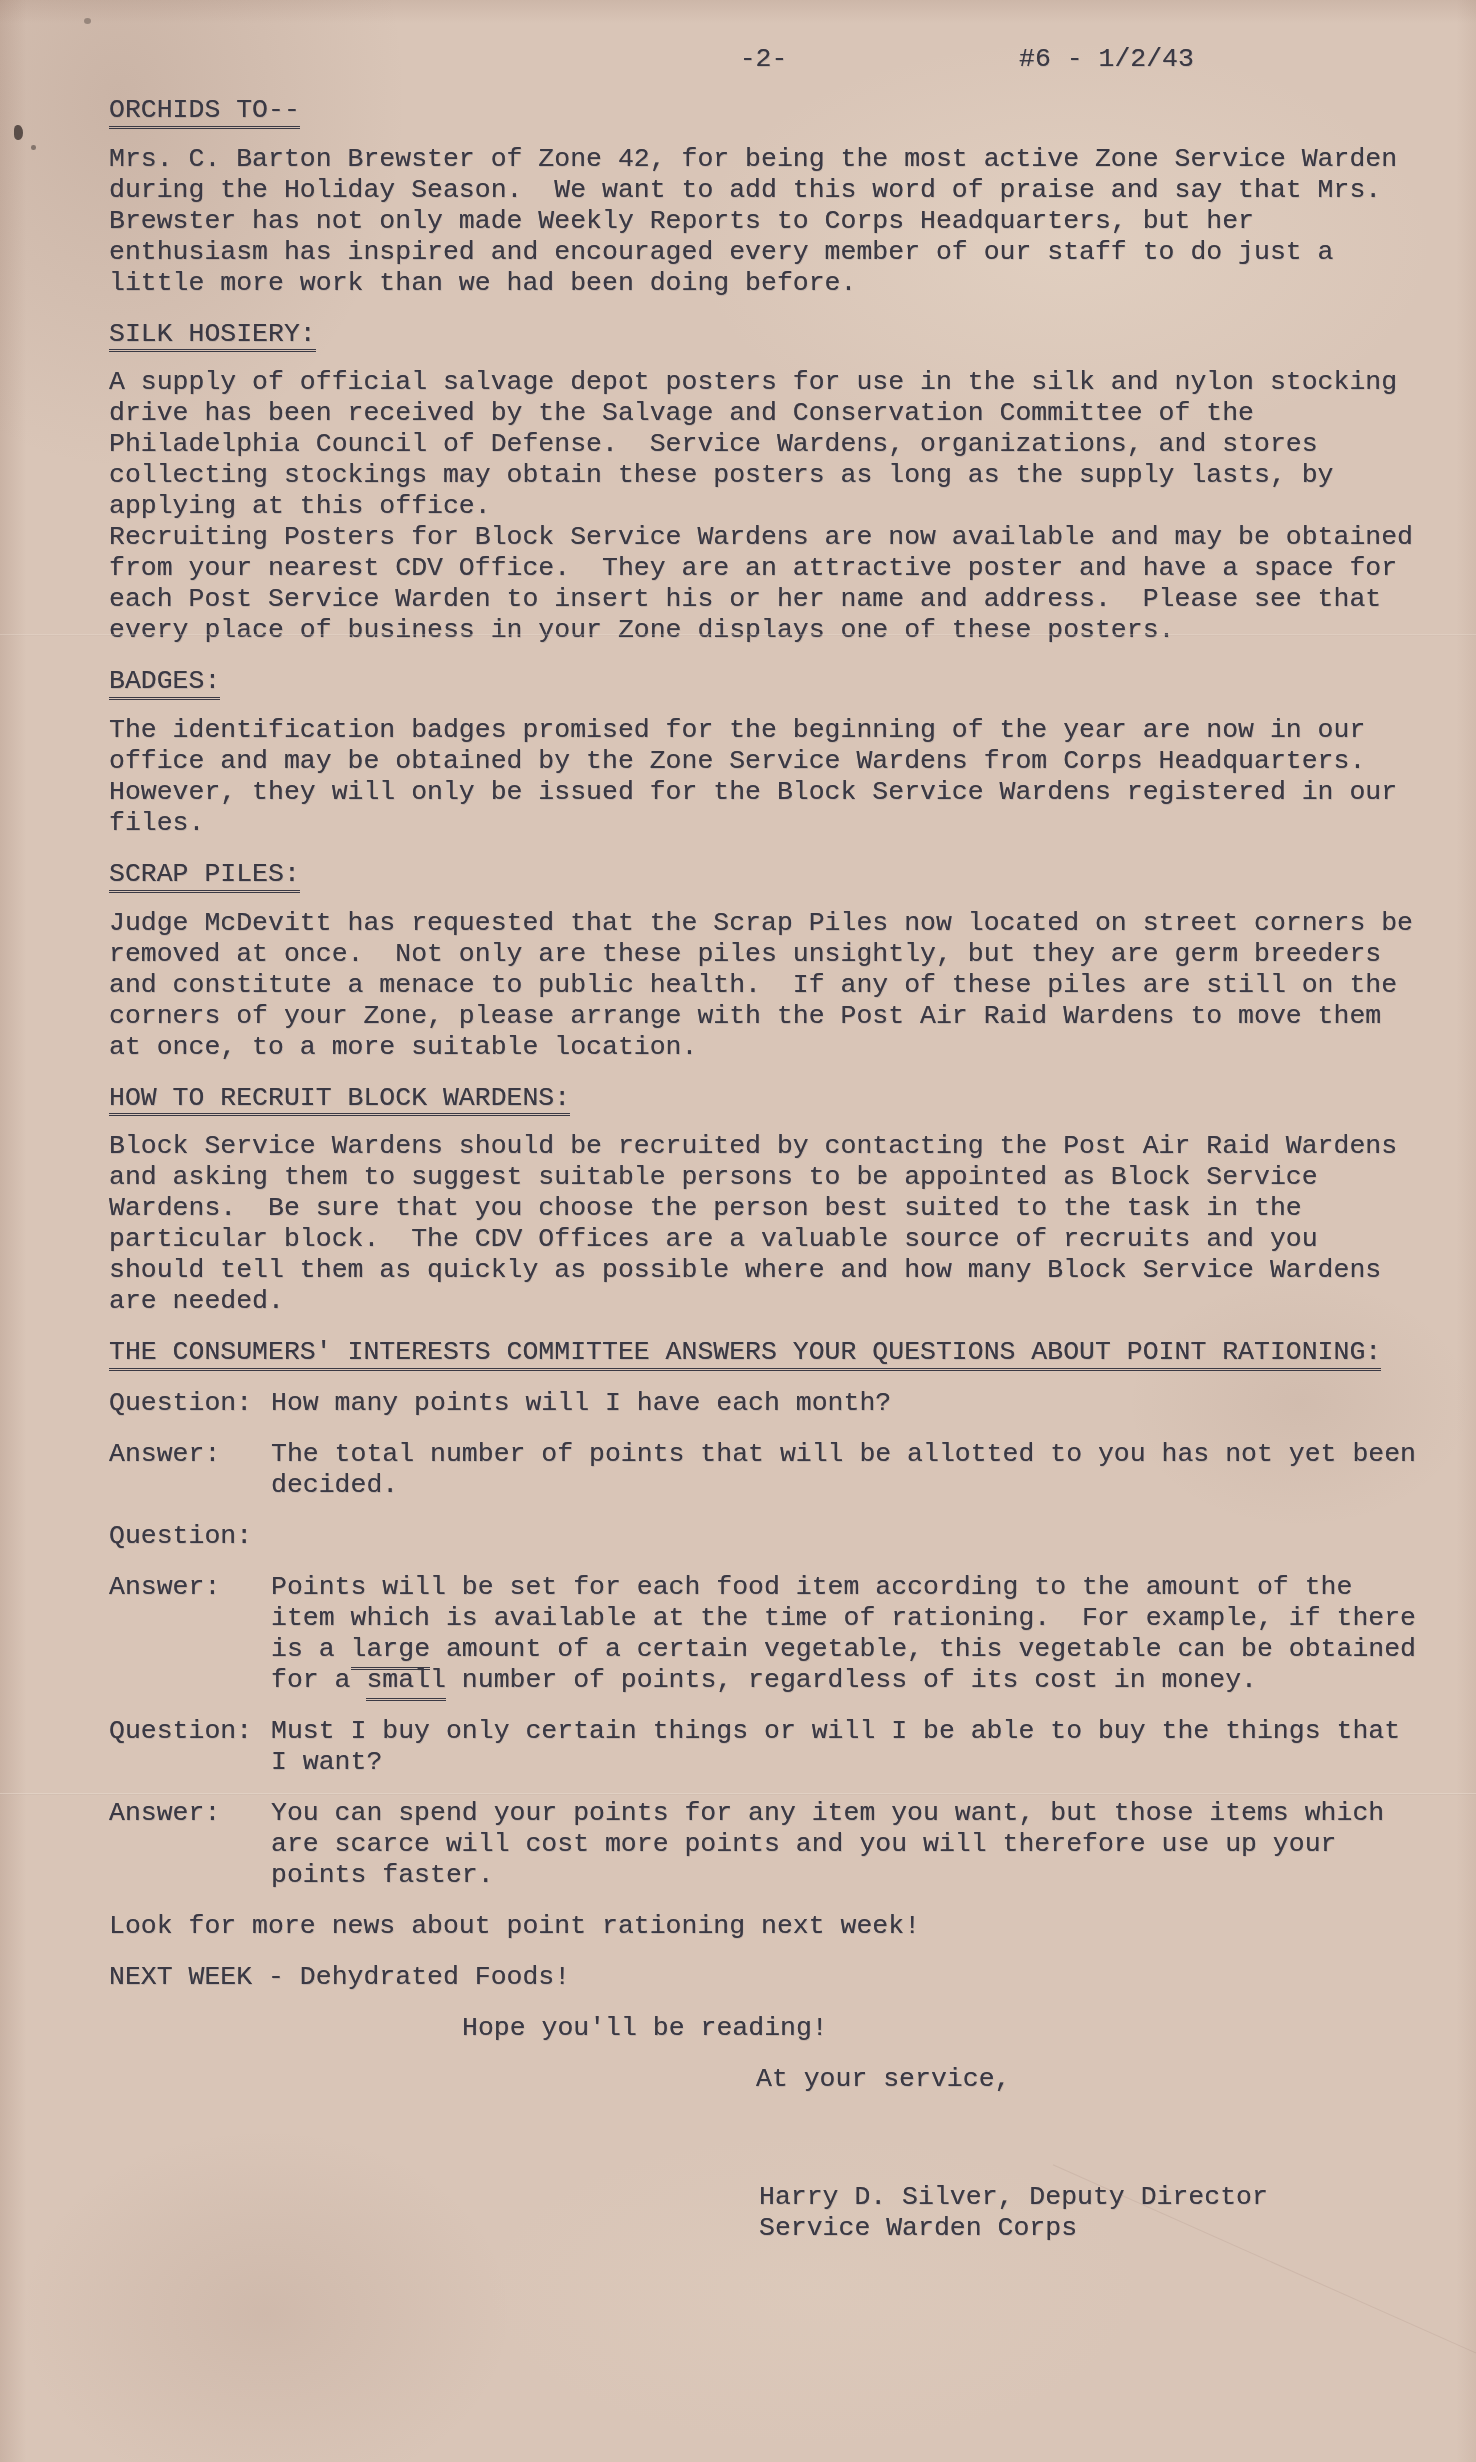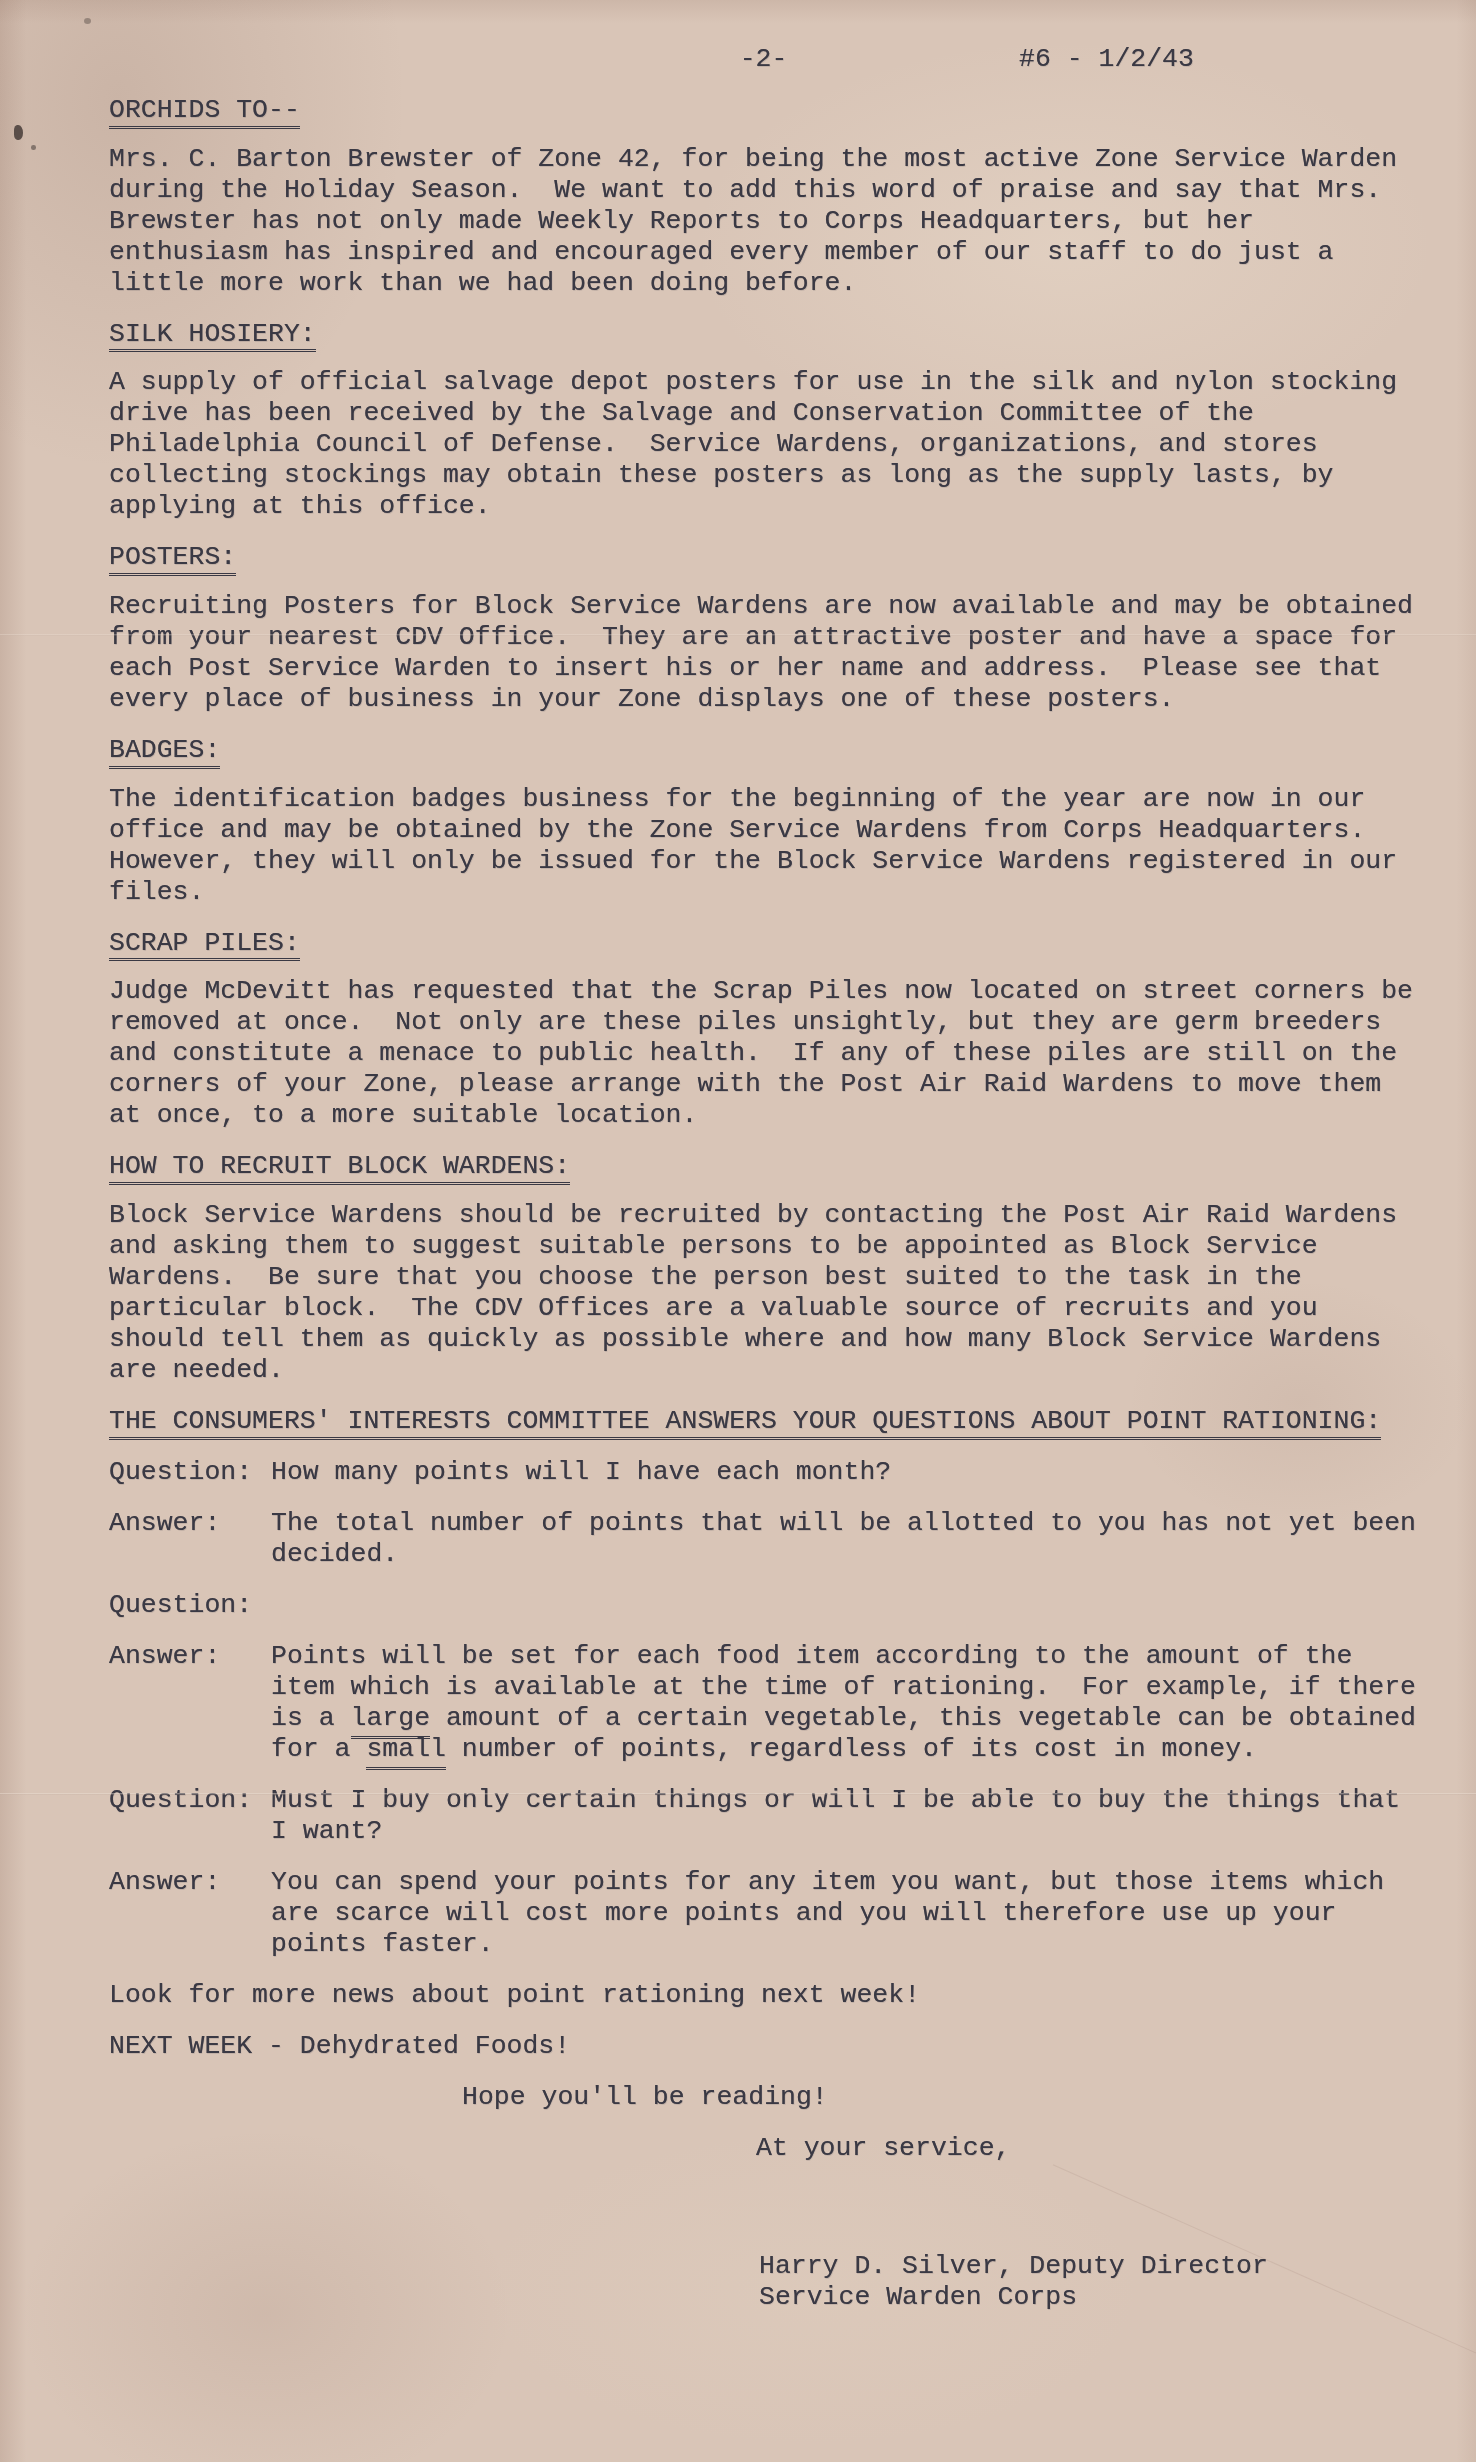--- a/index.html
+++ b/index.html
@@ -80,27 +80,26 @@
     <div class="section-heading"><span class="hd">ORCHIDS TO--</span></div>
     <p class="body-text">Mrs. C. Barton Brewster of Zone 42, for being the most active Zone Service Warden during the Holiday Season.  We want to add this word of praise and say that Mrs. Brewster has not only made Weekly Reports to Corps Headquarters, but her enthusiasm has inspired and encouraged every member of our staff to do just a little more work than we had been doing before.</p>
   </div>
 
   <div class="section">
     <div class="section-heading"><span class="hd">SILK HOSIERY:</span></div>
     <p class="body-text">A supply of official salvage depot posters for use in the silk and nylon stocking drive has been received by the Salvage and Conservation Committee of the Philadelphia Council of Defense.  Service Wardens, organizations, and stores collecting stockings may obtain these posters as long as the supply lasts, by applying at this office.</p>
   </div>
 
   <div class="section">
-    <div class="section-heading"><span class="hd">POSTERS:</span></div>
     <p class="body-text">Recruiting Posters for Block Service Wardens are now available and may be obtained from your nearest CDV Office.  They are an attractive poster and have a space for each Post Service Warden to insert his or her name and address.  Please see that every place of business in your Zone displays one of these posters.</p>
   </div>
 
   <div class="section">
     <div class="section-heading"><span class="hd">BADGES:</span></div>
-    <p class="body-text">The identification badges business for the beginning of the year are now in our office and may be obtained by the Zone Service Wardens from Corps Headquarters.  However, they will only be issued for the Block Service Wardens registered in our files.</p>
+    <p class="body-text">The identification badges promised for the beginning of the year are now in our office and may be obtained by the Zone Service Wardens from Corps Headquarters.  However, they will only be issued for the Block Service Wardens registered in our files.</p>
   </div>
 
   <div class="section">
     <div class="section-heading"><span class="hd">SCRAP PILES:</span></div>
     <p class="body-text">Judge McDevitt has requested that the Scrap Piles now located on street corners be removed at once.  Not only are these piles unsightly, but they are germ breeders and constitute a menace to public health.  If any of these piles are still on the corners of your Zone, please arrange with the Post Air Raid Wardens to move them at once, to a more suitable location.</p>
   </div>
 
   <div class="section">
     <div class="section-heading"><span class="hd">HOW TO RECRUIT BLOCK WARDENS:</span></div>
     <p class="body-text">Block Service Wardens should be recruited by contacting the Post Air Raid Wardens and asking them to suggest suitable persons to be appointed as Block Service Wardens.  Be sure that you choose the person best suited to the task in the particular block.  The CDV Offices are a valuable source of recruits and you should tell them as quickly as possible where and how many Block Service Wardens are needed.</p>

